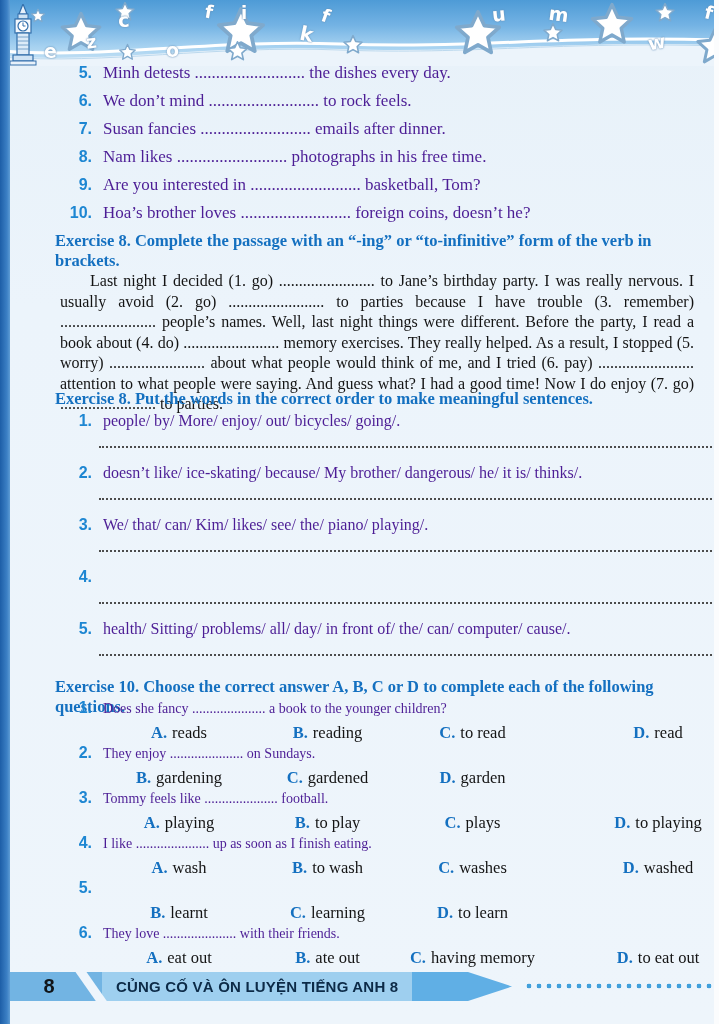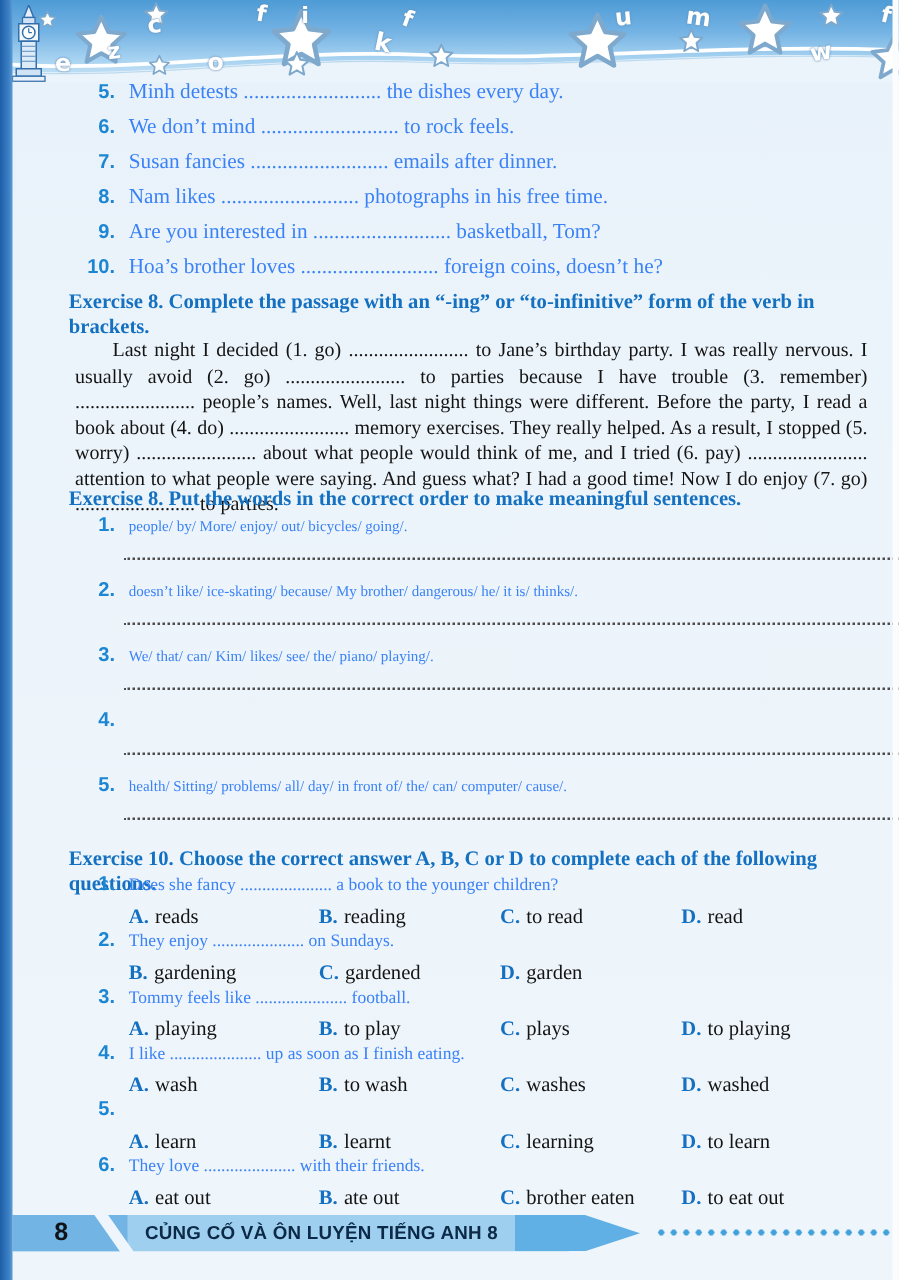--- a/index.html
+++ b/index.html
@@ -44,39 +44,39 @@
   .l7{left:322px;top:5px;font-size:18px;transform:rotate(20deg)}
   .l8{left:492px;top:3px;font-size:19px;transform:rotate(-6deg)}
   .l9{left:549px;top:3px;font-size:19px;transform:rotate(8deg)}
   .l10{left:648px;top:31px;font-size:19px;transform:rotate(-10deg)}
   .l11{left:705px;top:2px;font-size:18px;transform:rotate(14deg)}
   
   .sec{position:absolute;left:0;width:719px;z-index:10;}
   .row{display:flex;align-items:baseline;}
   .num{flex:0 0 40px;text-align:right;margin-right:11px;font-weight:700;color:#1d86d2;
        font-size:16px;font-family:"Liberation Sans",sans-serif;}
-  .txt{font-size:17px;color:#3b82f6;}
+  .txt{font-size:17px;color:#4c1d95;}
   .warmup{top:63px;padding-left:52px;}
   .warmup .row{height:28px;}
   .ex-title{position:absolute;left:55px;right:14px;margin:0;z-index:10;
     font-size:16.5px;font-weight:700;color:#1470c0;font-family:"Liberation Serif",serif;}
   .t8{top:231px}.t9{top:389px}.t10{top:677px}
   .passage{position:absolute;left:60px;width:634px;top:271px;margin:0;z-index:10;
     font-size:16px;line-height:20.5px;text-align:justify;text-indent:30px;}
   .ex9{top:412px;padding-left:52px;}
   .q9{height:52px;}
   .q9 .row{height:22px;}
-  .q9 .txt{font-size:12px;}
+  .q9 .txt{font-size:16px;}
   .ans{margin:11px 32px 0 47px;border-bottom:2px dotted #4c4c4c;height:1px;}
   .ex10{top:699px;padding-left:52px;}
   .q10{height:45px;}
   .q10 .row{height:21px;}
   .q10 .txt{font-size:14px;}
   .opts{display:flex;padding-left:51px;margin-top:3px;font-size:16.5px;}
-  .opt{white-space:nowrap;}
+  .opt{white-space:nowrap;text-align:center;}
   .opt:nth-child(1){width:152px}.opt:nth-child(2){width:145px}.opt:nth-child(3){width:145px}.opt:nth-child(4){flex:1}
   .ol{color:#1470c0;font-weight:700;font-family:"Liberation Serif",serif;margin-right:5px;}
   
   .footer{position:absolute;left:0;top:970px;width:719px;height:34px;z-index:20;}
   .banner{position:absolute;left:10px;top:2px;width:445px;height:29px;background:#9ecfef;}
   .pageblock{position:absolute;left:0;top:0;width:92px;height:29px;background:#72b4e3;
     display:flex;align-items:center;justify-content:center;}
   .pagenum{font-family:"Liberation Sans",sans-serif;font-weight:700;font-size:20px;color:#101418;padding-right:14px;}
   .slash{position:absolute;left:76px;top:-2px;width:11px;height:34px;background:#eef5fc;transform:skewX(35deg);}
   .booktitle{position:absolute;left:106px;top:0;height:29px;line-height:30px;
@@ -292,36 +292,35 @@
       <span class="opt"><b class="ol">C.</b><span>washes</span></span>
       <span class="opt"><b class="ol">D.</b><span>washed</span></span>
     </div>
   </div>
 
   <div class="q10">
     <div class="row">
       <span class="num">5.</span>
     </div>
     <div class="opts">
-      <span class="opt"><b class="ol">A.</b><span>learn</span></span>
       <span class="opt"><b class="ol">B.</b><span>learnt</span></span>
       <span class="opt"><b class="ol">C.</b><span>learning</span></span>
       <span class="opt"><b class="ol">D.</b><span>to learn</span></span>
     </div>
   </div>
 
   <div class="q10">
     <div class="row">
       <span class="num">6.</span>
       <span class="txt">They love ..................... with their friends.</span>
     </div>
     <div class="opts">
       <span class="opt"><b class="ol">A.</b><span>eat out</span></span>
       <span class="opt"><b class="ol">B.</b><span>ate out</span></span>
-      <span class="opt"><b class="ol">C.</b><span>brother eaten</span></span>
+      <span class="opt"><b class="ol">C.</b><span>having memory</span></span>
       <span class="opt"><b class="ol">D.</b><span>to eat out</span></span>
     </div>
   </div>
 
 </section>
 
 <div class="footer">
   <div class="banner">
     <div class="pageblock">
       <span class="pagenum">8</span>

